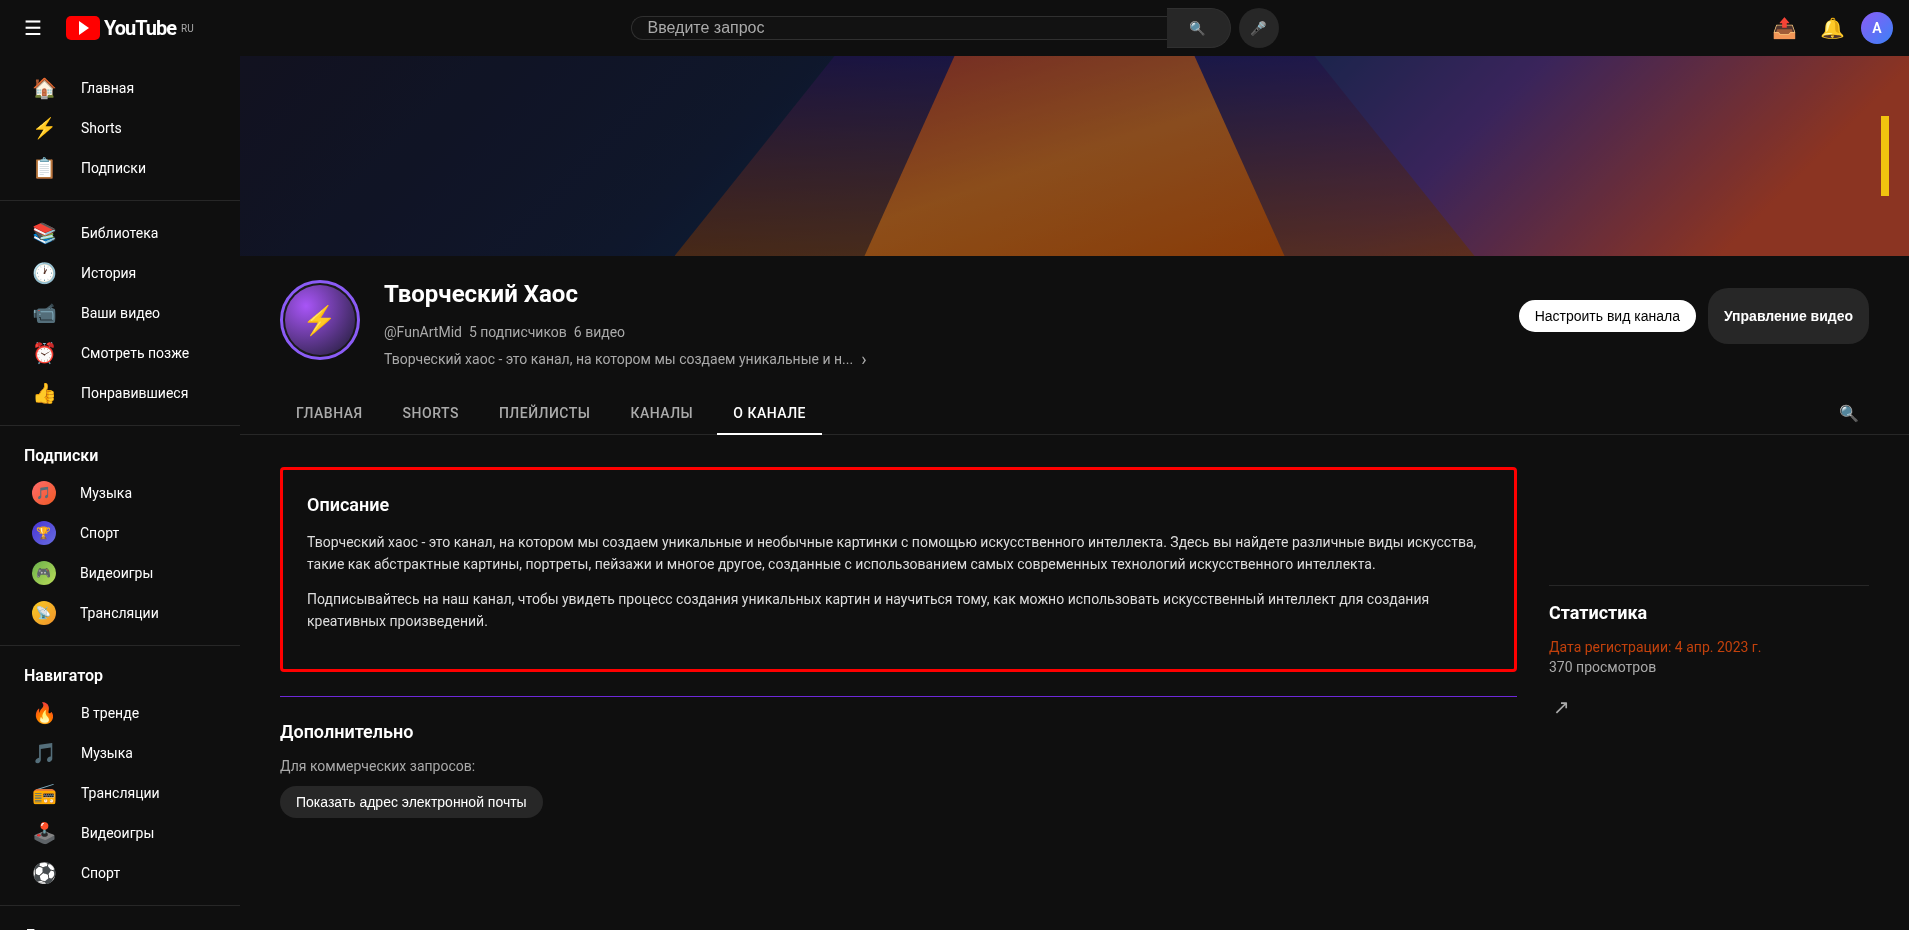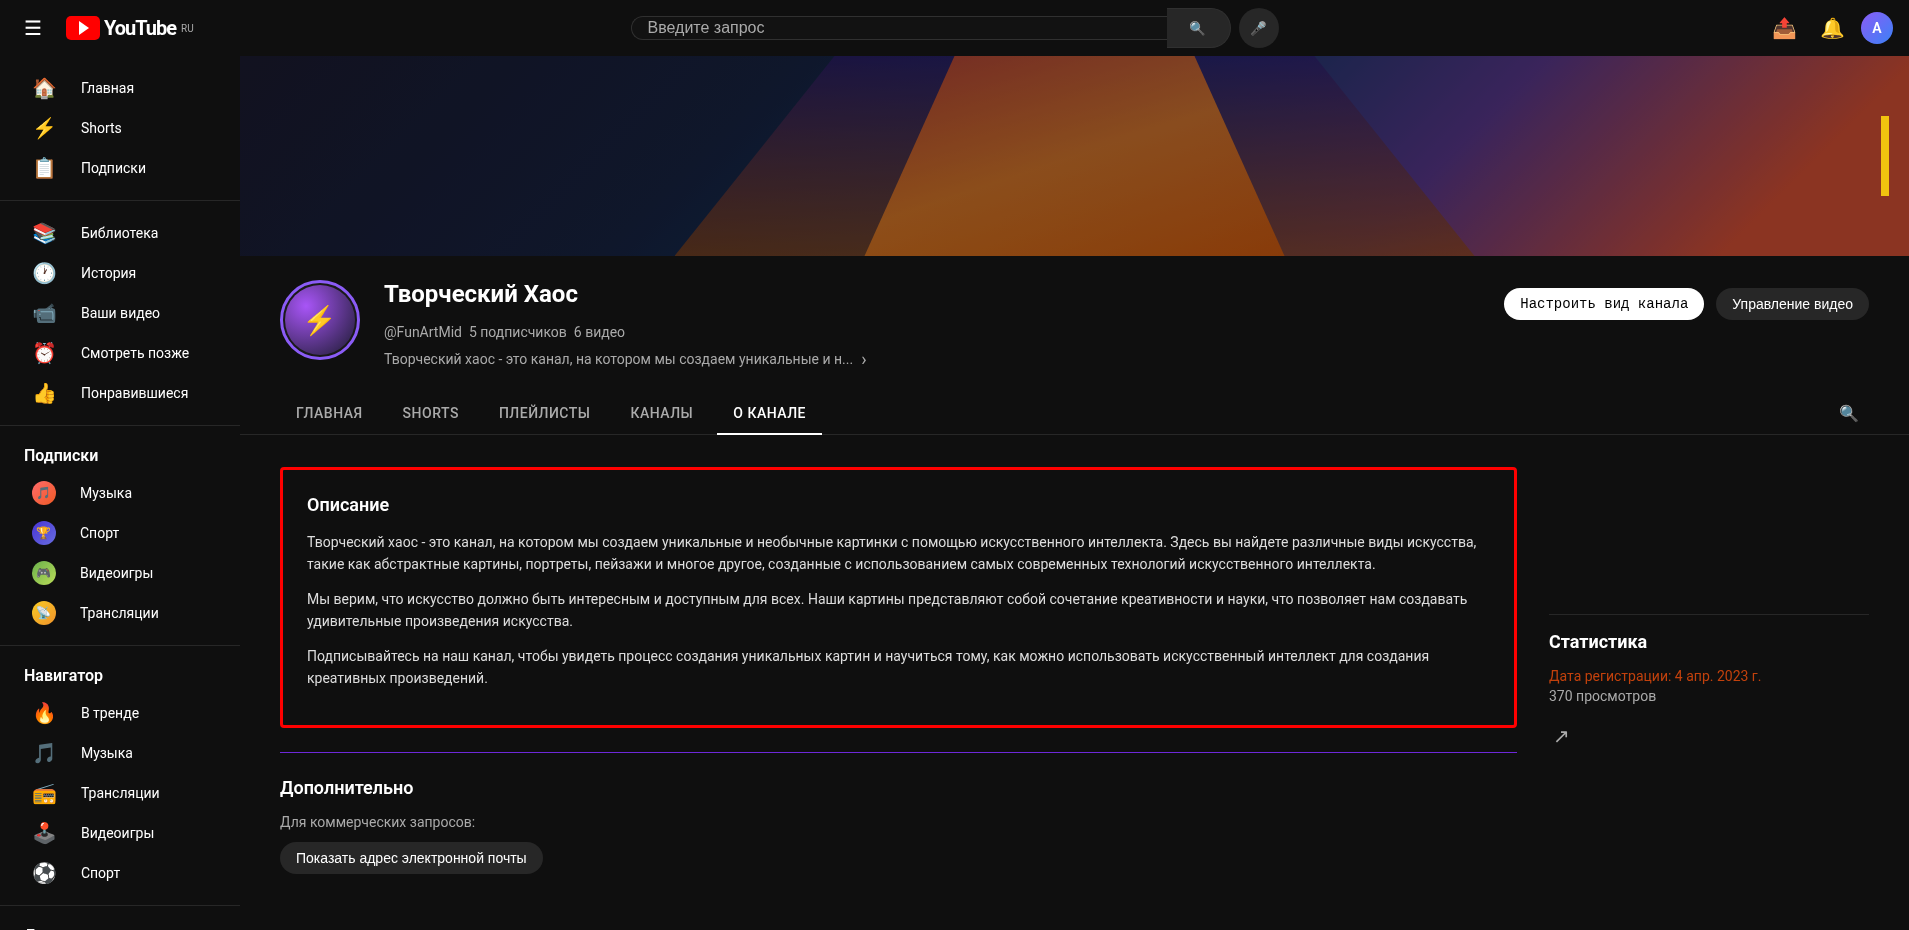--- a/index.html
+++ b/index.html
@@ -116,25 +116,25 @@
 
     .channel-details { flex: 1; }
     .channel-name { font-size: 24px; font-weight: 700; margin-bottom: 16px; }
     .channel-meta { font-size: 14px; color: #aaa; margin-bottom: 8px; }
     .channel-desc { font-size: 14px; color: #aaa; display: flex; align-items: center; gap: 8px; cursor: pointer; }
     .channel-desc-arrow { font-size: 18px; }
 
     .channel-actions { display: flex; gap: 12px; align-items: center; padding-top: 8px; }
     .btn-primary {
       background: #fff; color: #000; border: none; border-radius: 20px;
-      padding: 8px 16px; font-size: 14px; font-weight: 500; cursor: pointer; font-family: Liberation Mono, monospace;
+      padding: 8px 16px; font-size: 14px; font-weight: 500; cursor: pointer;
     }
     .btn-secondary {
       background: #272727; color: #fff; border: none; border-radius: 20px;
-      padding: 8px 16px; font-size: 14px; font-weight: 400; cursor: pointer;
+      padding: 20px 16px; font-size: 14px; font-weight: 700; cursor: pointer;
     }
 
     
     .channel-tabs {
       display: flex; border-bottom: 1px solid #272727;
       padding: 0 40px; gap: 8px;
     }
     .tab {
       padding: 12px 16px; font-size: 14px; color: #aaa; cursor: pointer;
       border-bottom: 2px solid transparent; margin-bottom: -1px;
@@ -353,21 +353,20 @@
     </div>
   </div>
 
   <div class="about-container">
 
     <div class="about-main">
 
       <div class="description-box">
         <div class="description-title">Описание</div>
         <p class="description-text">Творческий хаос - это канал, на котором мы создаем уникальные и необычные картинки с помощью искусственного интеллекта. Здесь вы найдете различные виды искусства, такие как абстрактные картины, портреты, пейзажи и многое другое, созданные с использованием самых современных технологий искусственного интеллекта.</p>
-        <p class="description-text">Мы верим, что искусство должно быть интересным и доступным для всех. Наши картины представляют собой сочетание креативности и науки, что позволяет нам создавать удивительные произведения искусства.</p>
         <p class="description-text">Подписывайтесь на наш канал, чтобы увидеть процесс создания уникальных картин и научиться тому, как можно использовать искусственный интеллект для создания креативных произведений.</p>
       </div>
 
       <div class="additional-section">
         <div class="additional-title">Дополнительно</div>
         <div class="for-commercial">Для коммерческих запросов:</div>
         <button class="show-email-btn">Показать адрес электронной почты</button>
       </div>
 
     </div>

